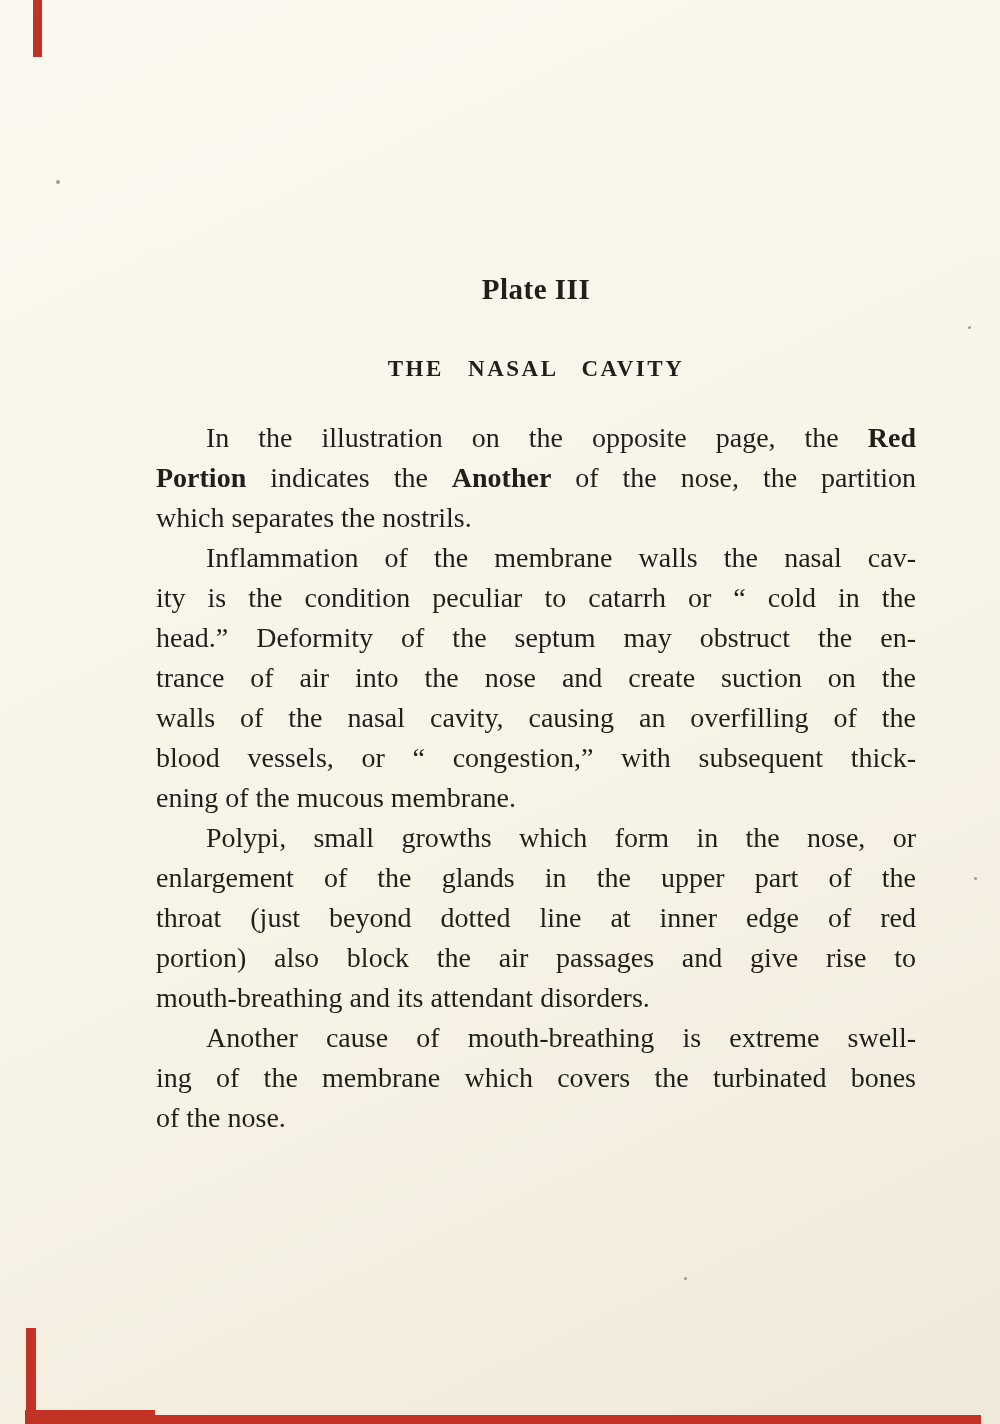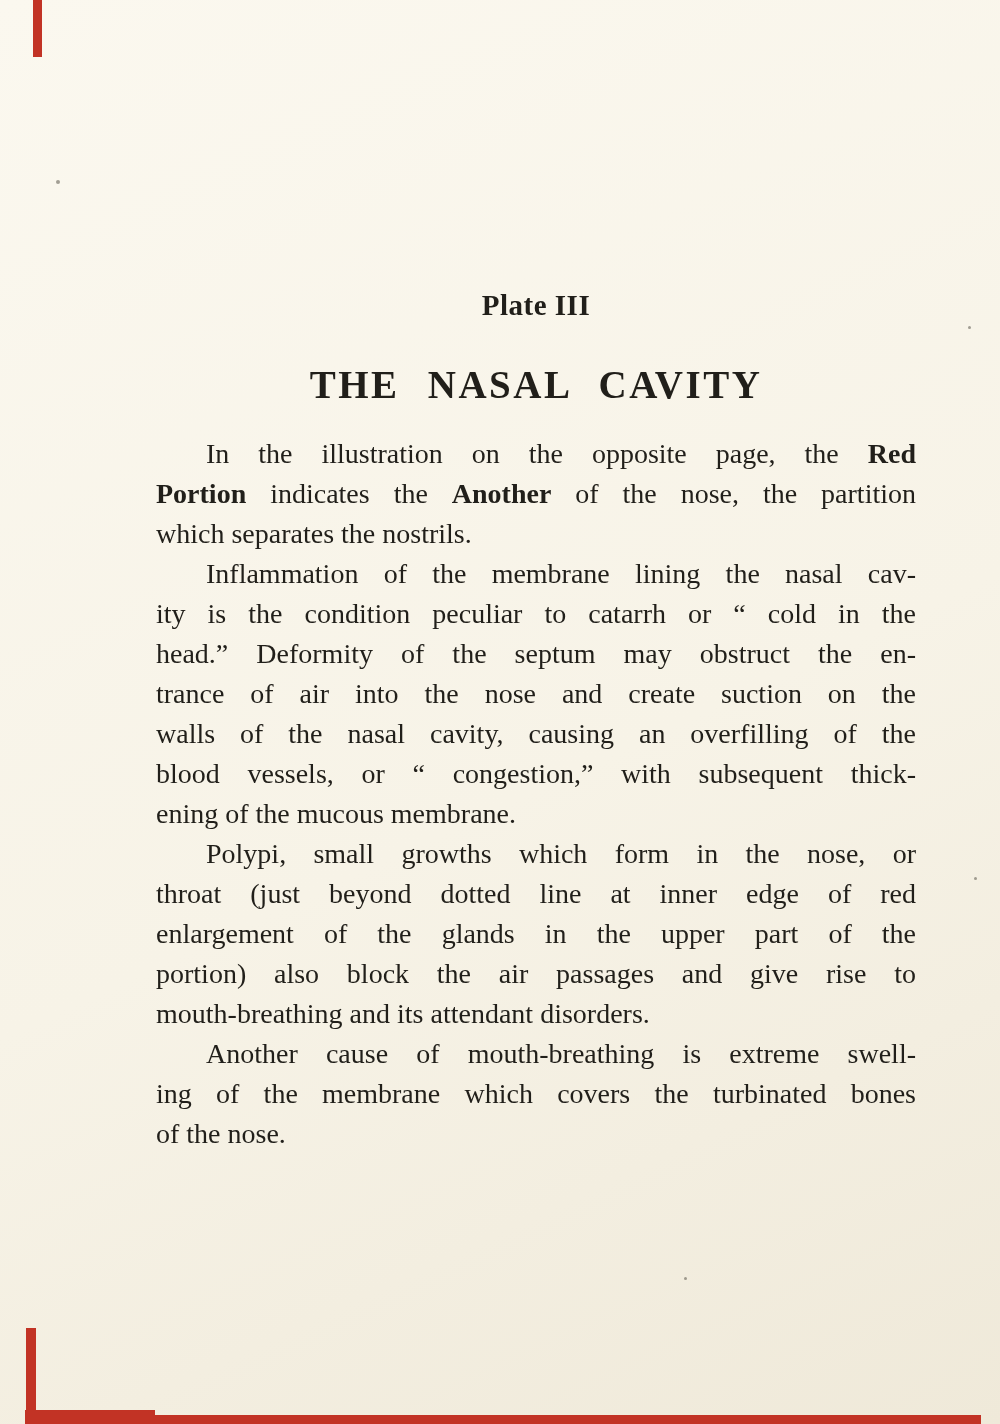--- a/index.html
+++ b/index.html
@@ -39,35 +39,35 @@
     opacity: 0.55;
   }
   .speck.s1 { left: 56px;  top: 180px; }
   .speck.s2 { left: 968px; top: 326px; width: 3px; height: 3px; }
   .speck.s3 { left: 974px; top: 877px; width: 3px; height: 3px; }
   .speck.s4 { left: 684px; top: 1277px; width: 3px; height: 3px; }
 
   .content {
     position: absolute;
     left: 156px;
-    top: 16px;
+    top: 0;
     width: 760px;
   }
   .plate {
     margin: 272px 0 0 0;
     text-align: center;
     font-size: 29px;
     line-height: 34px;
     font-weight: bold;
     letter-spacing: 0.5px;
   }
   .title {
     margin: 44px 0 0 0;
     text-align: center;
-    font-size: 39px;
+    font-size: 23px;
     line-height: 38px;
     font-weight: bold;
     letter-spacing: 2.5px;
     word-spacing: 16px;
   }
   .body-text {
     margin-top: 30px;
     font-size: 28px;
   }
   .paragraph { margin: 0; }
@@ -104,32 +104,32 @@
   <div class="content">
     <h2 class="plate">Plate III</h2>
     <h1 class="title">THE NASAL CAVITY</h1>
     <div class="body-text" id="paragraphs">
         <div class="paragraph">
           <div class="line first"><span>In the illustration on the opposite page, the </span><span class="bold">Red</span></div>
           <div class="line"><span class="bold">Portion</span><span> indicates the </span><span class="bold">Another</span><span> of the nose, the partition</span></div>
           <div class="line last"><span>which separates the nostrils.</span></div>
         </div>
         <div class="paragraph">
-          <div class="line first"><span>Inflammation of the membrane lining the nasal cav-</span></div>
+          <div class="line first"><span>Inflammation of the membrane walls the nasal cav-</span></div>
           <div class="line"><span>ity is the condition peculiar to catarrh or “ cold in the</span></div>
           <div class="line"><span>head.” Deformity of the septum may obstruct the en-</span></div>
           <div class="line"><span>trance of air into the nose and create suction on the</span></div>
           <div class="line"><span>walls of the nasal cavity, causing an overfilling of the</span></div>
           <div class="line"><span>blood vessels, or “ congestion,” with subsequent thick-</span></div>
           <div class="line last"><span>ening of the mucous membrane.</span></div>
         </div>
         <div class="paragraph">
           <div class="line first"><span>Polypi, small growths which form in the nose, or</span></div>
+          <div class="line"><span>enlargement of the glands in the upper part of the</span></div>
           <div class="line"><span>throat (just beyond dotted line at inner edge of red</span></div>
-          <div class="line"><span>enlargement of the glands in the upper part of the</span></div>
           <div class="line"><span>portion) also block the air passages and give rise to</span></div>
           <div class="line last"><span>mouth-breathing and its attendant disorders.</span></div>
         </div>
         <div class="paragraph">
           <div class="line first"><span>Another cause of mouth-breathing is extreme swell-</span></div>
           <div class="line"><span>ing of the membrane which covers the turbinated bones</span></div>
           <div class="line last"><span>of the nose.</span></div>
         </div>
       </div>
   </div>

